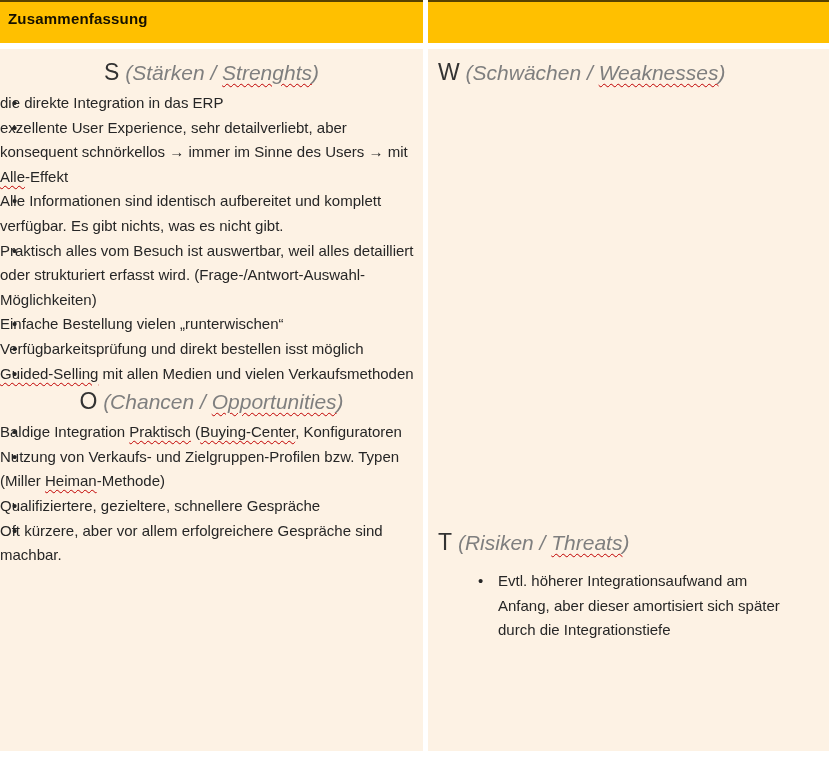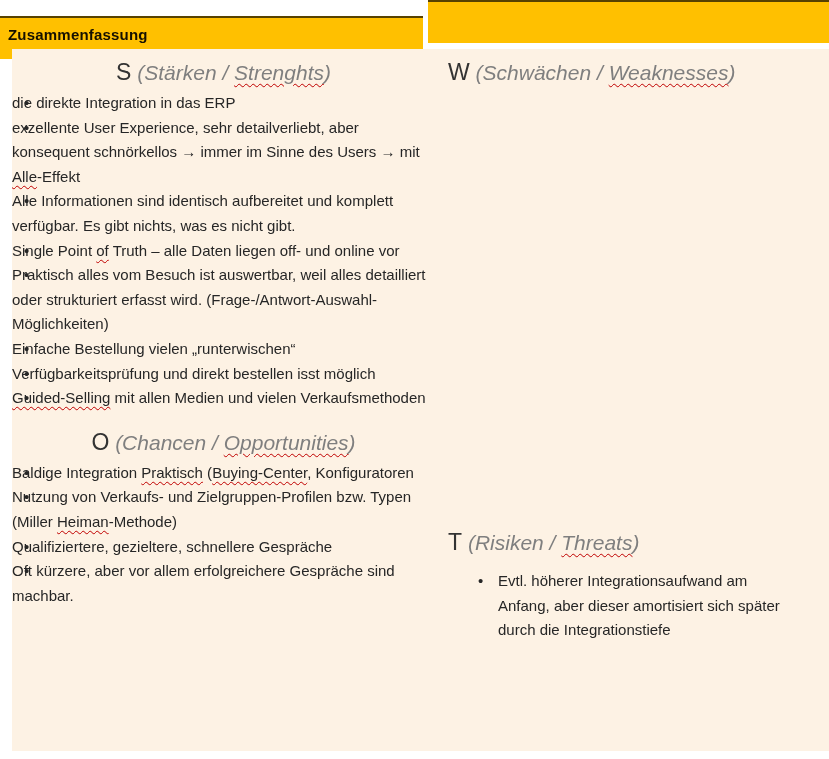--- a/index.html
+++ b/index.html
@@ -13,43 +13,43 @@
   }
   html,body{margin:0;padding:0;background:#fff;}
   .page{
     position:relative;width:829px;height:759px;background:var(--gap-white);
     font-family:"Liberation Sans",sans-serif;overflow:hidden;
   }
   .header-cell{
     position:absolute;top:0;height:43px;background:var(--accent-gold);
     border-top:2px solid rgba(45,33,0,0.8);box-sizing:border-box;
   }
-  .header-left{left:0;width:423px;margin-top:16px;}
+  .header-left{left:0;width:423px;}
   .header-right{left:428px;width:401px;}
   .header-title{
     padding:8px 0 0 8px;font-size:15px;font-weight:bold;color:#151000;
     letter-spacing:0.2px;
   }
   .panel{
     position:absolute;top:49px;height:702px;background:var(--panel-cream);
     box-sizing:border-box;
   }
-  .panel-left{left:12px;width:423px;}
+  .panel-left{left:0;width:423px;}
   .panel-right{left:428px;width:401px;}
 
   .quad-heading{
     font-size:21px;line-height:28px;white-space:nowrap;
   }
   .quad-heading .letter{
     font-size:23px;color:var(--heading-letter);font-style:normal;
   }
   .quad-heading .sub{color:var(--heading-gray);font-style:italic;}
   .heading-center{text-align:center;margin-top:9px;}
-  .heading-left{text-align:left;padding-left:20px;margin-top:9px;}
-  .heading-o{margin-top:17px;}
+  .heading-left{text-align:left;padding-left:10px;margin-top:9px;}
+  .heading-o{margin-top:1px;}
   .heading-t{margin-top:441px;}
 
   .err{
     text-decoration:underline;
     text-decoration-style:wavy;
     text-decoration-color:var(--spell-red);
     text-decoration-thickness:1px;
     text-underline-offset:3px;
   }
 
@@ -75,21 +75,20 @@
     <div class="header-title">Zusammenfassung</div>
   </div>
   <div class="header-cell header-right"></div>
 
   <div class="panel panel-left">
     <div class="quad-heading heading-center"><span class="letter">S</span><span class="sub"> </span><span class="sub">(Stärken / </span><span class="sub err">Strenghts</span><span class="sub">)</span></div>
     <div class="bullets">
         <div class="bullet-item"><span>die direkte Integration in das ERP</span></div>
         <div class="bullet-item"><span>exzellente User Experience, sehr detailverliebt, aber konsequent schnörkellos → immer im Sinne des Users → mit </span><span class="err">Alle</span><span>-Effekt</span></div>
         <div class="bullet-item"><span>Alle Informationen sind identisch aufbereitet und komplett verfügbar. Es gibt nichts, was es nicht gibt.</span></div>
-        <div class="bullet-item"><span>Single Point </span><span class="err">of</span><span> Truth – alle Daten liegen off- und online vor</span></div>
         <div class="bullet-item"><span>Praktisch alles vom Besuch ist auswertbar, weil alles detailliert oder strukturiert erfasst wird. (Frage-/Antwort-Auswahl-Möglichkeiten)</span></div>
         <div class="bullet-item"><span>Einfache Bestellung vielen „runterwischen“</span></div>
         <div class="bullet-item"><span>Verfügbarkeitsprüfung und direkt bestellen isst möglich</span></div>
         <div class="bullet-item"><span class="err">Guided-Selling</span><span> mit allen Medien und vielen Verkaufsmethoden</span></div>
       </div>
 
     <div class="quad-heading heading-center heading-o"><span class="letter">O</span><span class="sub"> </span><span class="sub">(Chancen / </span><span class="sub err">Opportunities</span><span class="sub">)</span></div>
     <div class="bullets">
         <div class="bullet-item"><span>Baldige Integration </span><span class="err">Praktisch</span><span> (</span><span class="err">Buying-Center</span><span>, Konfiguratoren</span></div>
         <div class="bullet-item"><span>Nutzung von Verkaufs- und Zielgruppen-Profilen bzw. Typen (Miller </span><span class="err">Heiman</span><span>-Methode)</span></div>

